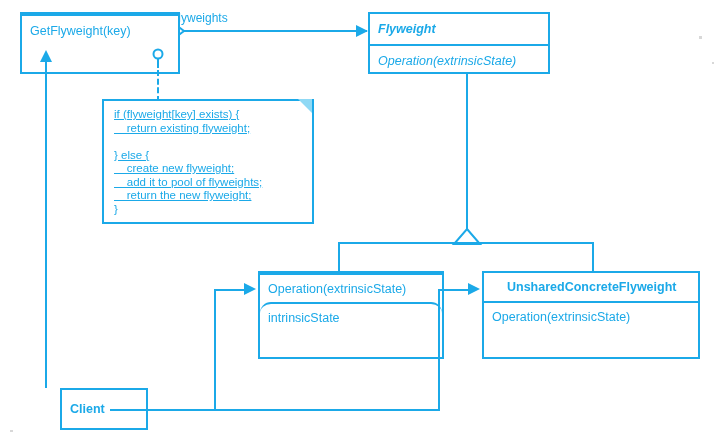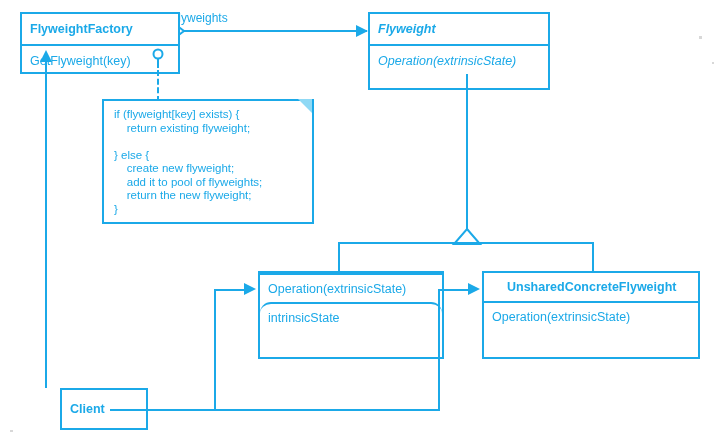--- a/index.html
+++ b/index.html
@@ -98,37 +98,36 @@
   <svg class="marker" style="left:166px;top:23px;width:20px;height:16px;">
     <polygon points="2,8 10,2 18,8 10,14" fill="#ffffff" stroke="#1ba9e8" stroke-width="2"></polygon>
   </svg>
 
   <svg class="marker" style="left:356px;top:23px;width:14px;height:16px;">
     <polygon points="0,2 12,8 0,14" fill="#1ba9e8"></polygon>
   </svg>
   <div class="label" style="left:175px;top:11px;">flyweights</div>
 
   <div class="box" style="left:20px;top:12px;width:160px;height:62px;">
-    <div class="row title" style="height:30px;line-height:22px;">FlyweightFactory</div>
     <div class="row divider" style="height:30px;line-height:22px;">GetFlyweight(key)</div>
   </div>
 
   <svg class="marker" style="left:150px;top:48px;width:16px;height:22px;">
     <circle cx="8" cy="6" r="4.5" fill="#ffffff" stroke="#1ba9e8" stroke-width="2"></circle>
     <line x1="8" y1="10.5" x2="8" y2="20" stroke="#1ba9e8" stroke-width="2"></line>
   </svg>
 
   <div class="dashed-v" style="left:157px;top:70px;height:32px;"></div>
 
-  <div class="box" style="left:368px;top:12px;width:182px;height:78px;">
+  <div class="box" style="left:368px;top:12px;width:182px;height:62px;">
     <div class="row title italic" style="height:30px;line-height:22px;">Flyweight</div>
     <div class="row divider italic" style="height:30px;line-height:22px;">Operation(extrinsicState)</div>
   </div>
 
-  <div class="note" style="left:102px;top:99px;width:212px;height:125px;">if (flyweight[key] exists) {
+  <div class="note" style="left:102px;top:99px;width:212px;height:125px;text-decoration:underline;">if (flyweight[key] exists) {
     return existing flyweight;
 
 } else {
     create new flyweight;
     add it to pool of flyweights;
     return the new flyweight;
 }</div>
   <div class="note-fold" style="left:298px;top:99px;"></div>
 
   <div class="edge v" style="left:466px;top:74px;height:155px;"></div>

